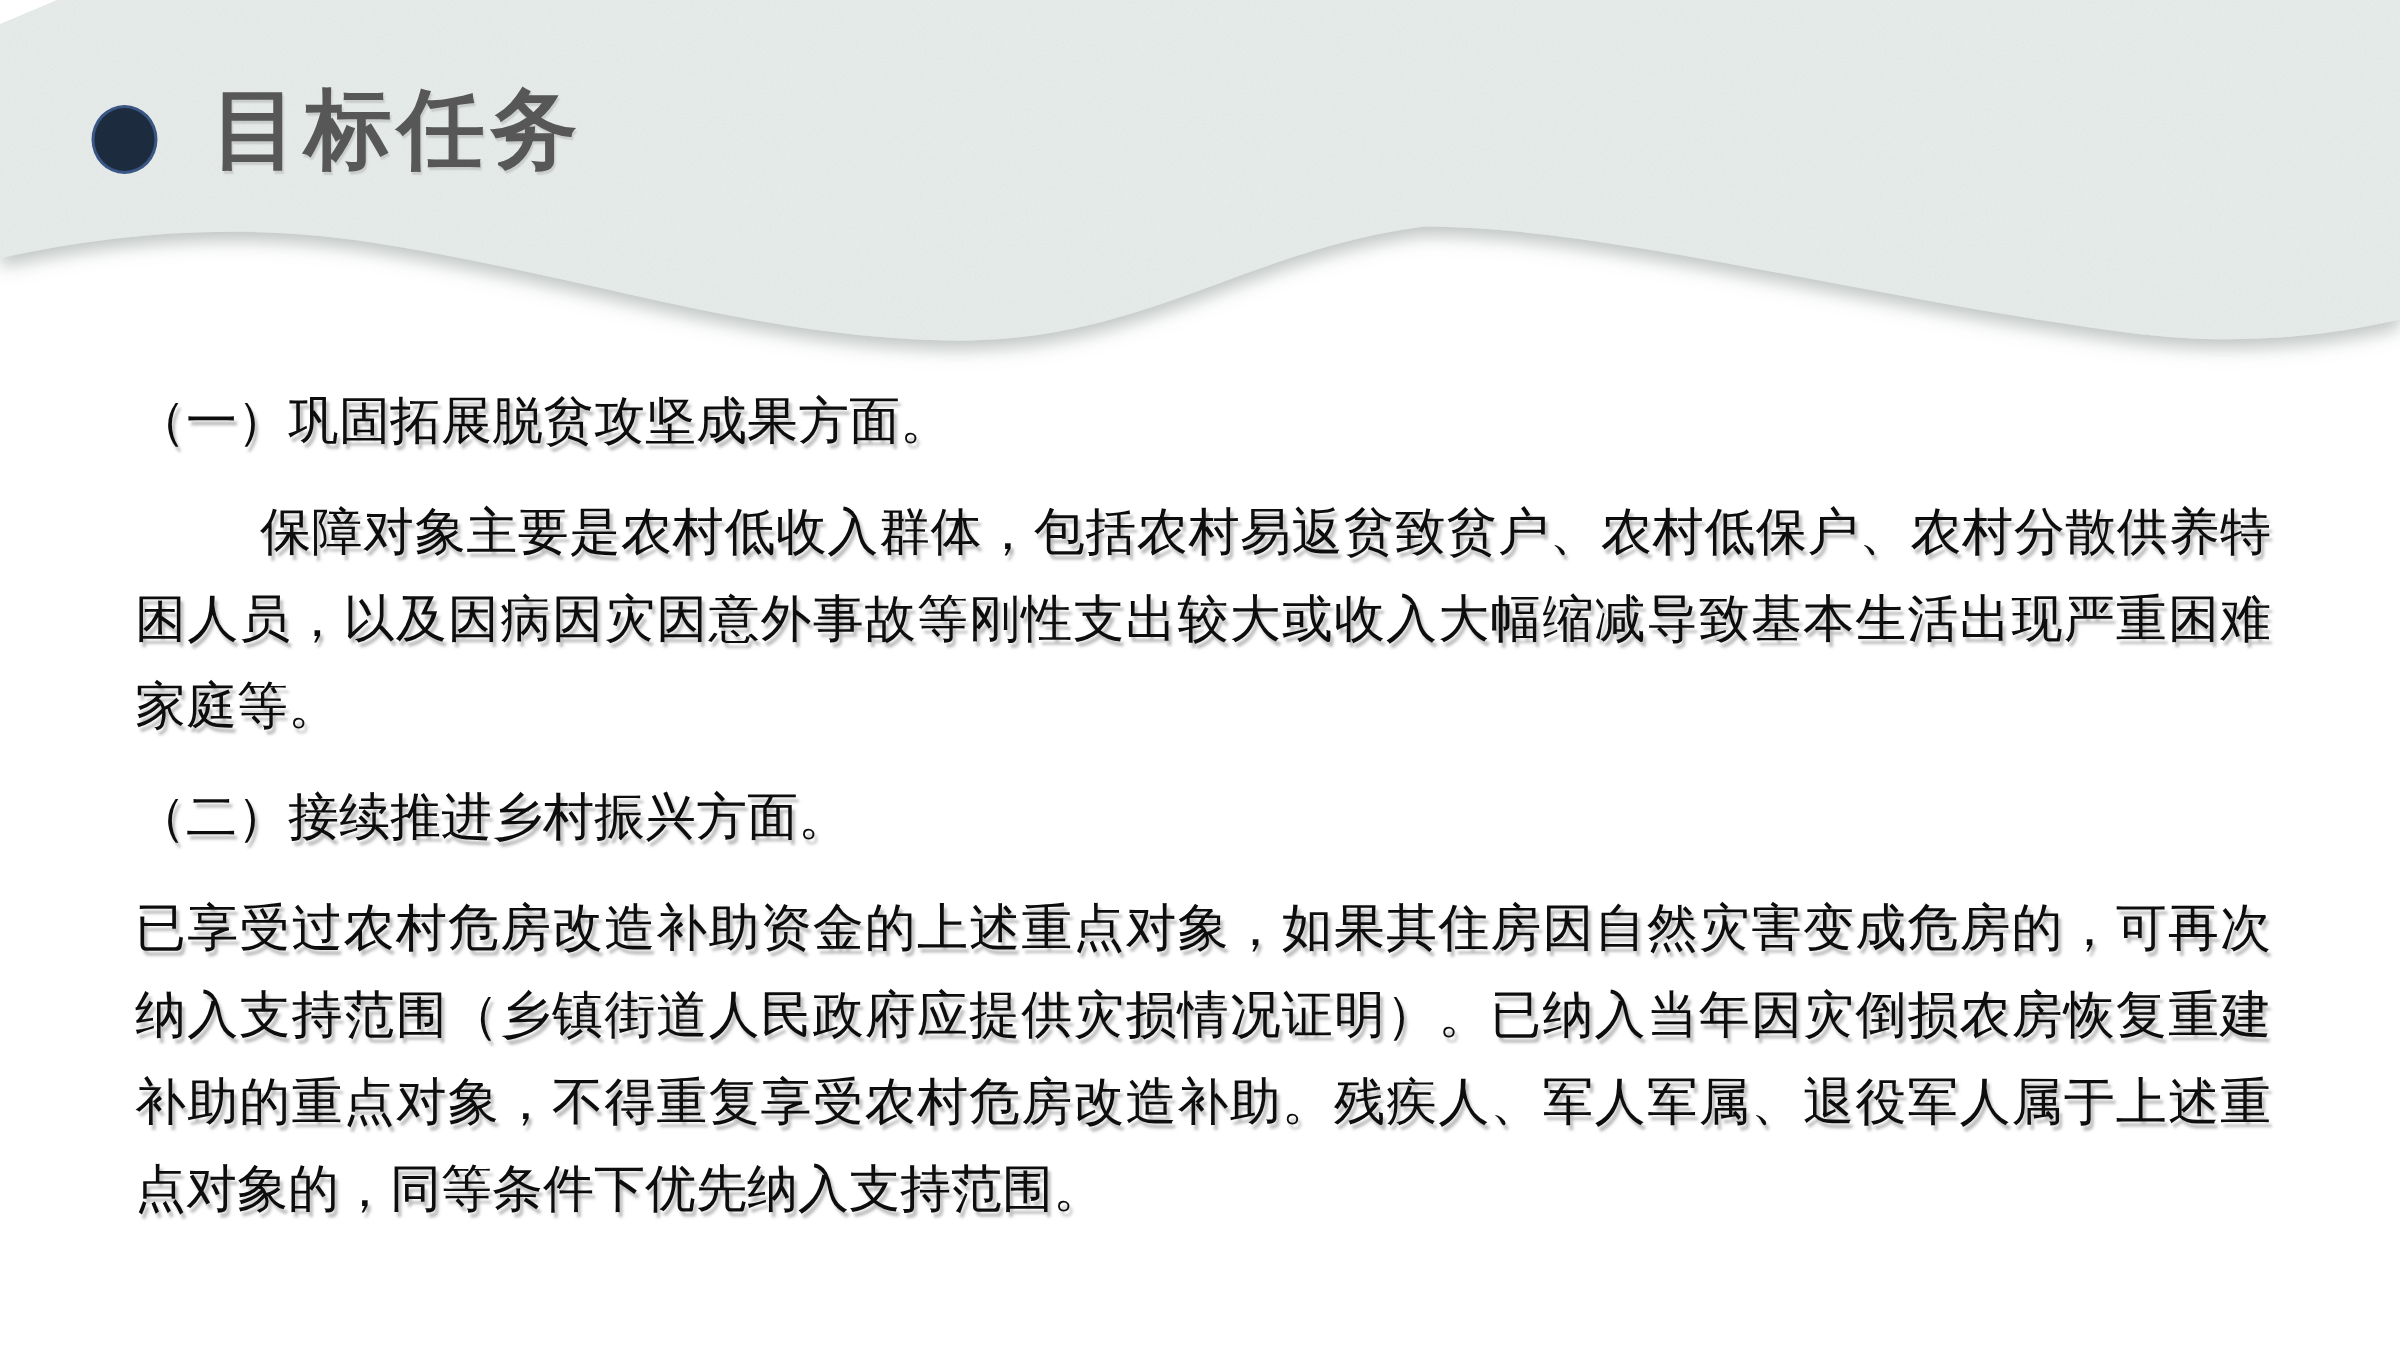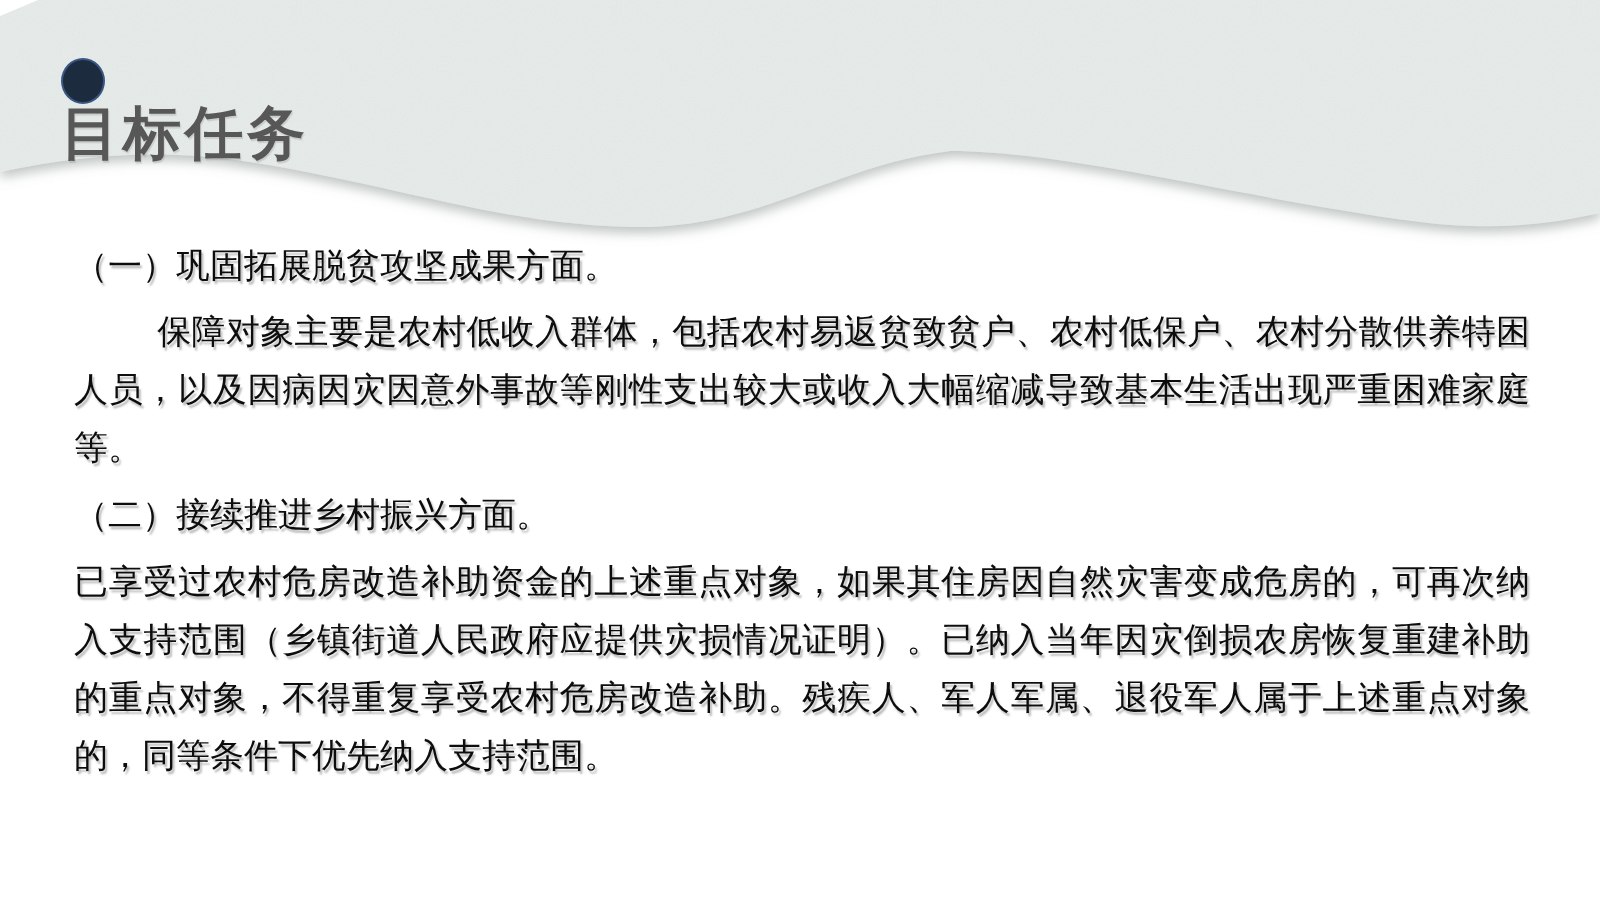--- a/index.html
+++ b/index.html
@@ -22,23 +22,22 @@
     width: 1600px;
     height: 320px;
     display: block;
     pointer-events: none;
   }
   .title-row {
     position: absolute;
     top: 58px;
     left: 61px;
     display: flex;
-    align-items: flex-start;
+    align-items: flex-end;
     z-index: 3;
-    flex-direction: column;
   }
   .title-bullet {
     width: 44px;
     height: 46px;
     border-radius: 50%;
     background: #1d2b3e;
     border: 2px solid #3a5684;
     box-sizing: border-box;
     margin-right: 36px;
   }
@@ -56,25 +55,24 @@
     left: 74px;
     width: 1456px;
     z-index: 2;
     font-size: 34px;
     line-height: 58px;
     color: #0d0d0d;
     text-align: justify;
     text-shadow: 2px 3px 2px rgba(150,150,150,0.65);
   }
   .content p {
-    margin: 0;
+    margin: 16px;
   }
   .content p + p {
     margin-top: 9px;
-    font-family: Liberation Serif, serif;
   }
   .content p.indent {
     text-indent: 2.45em;
   }
 </style>
 </head>
 <body>
 
 <div class="slide">
 

